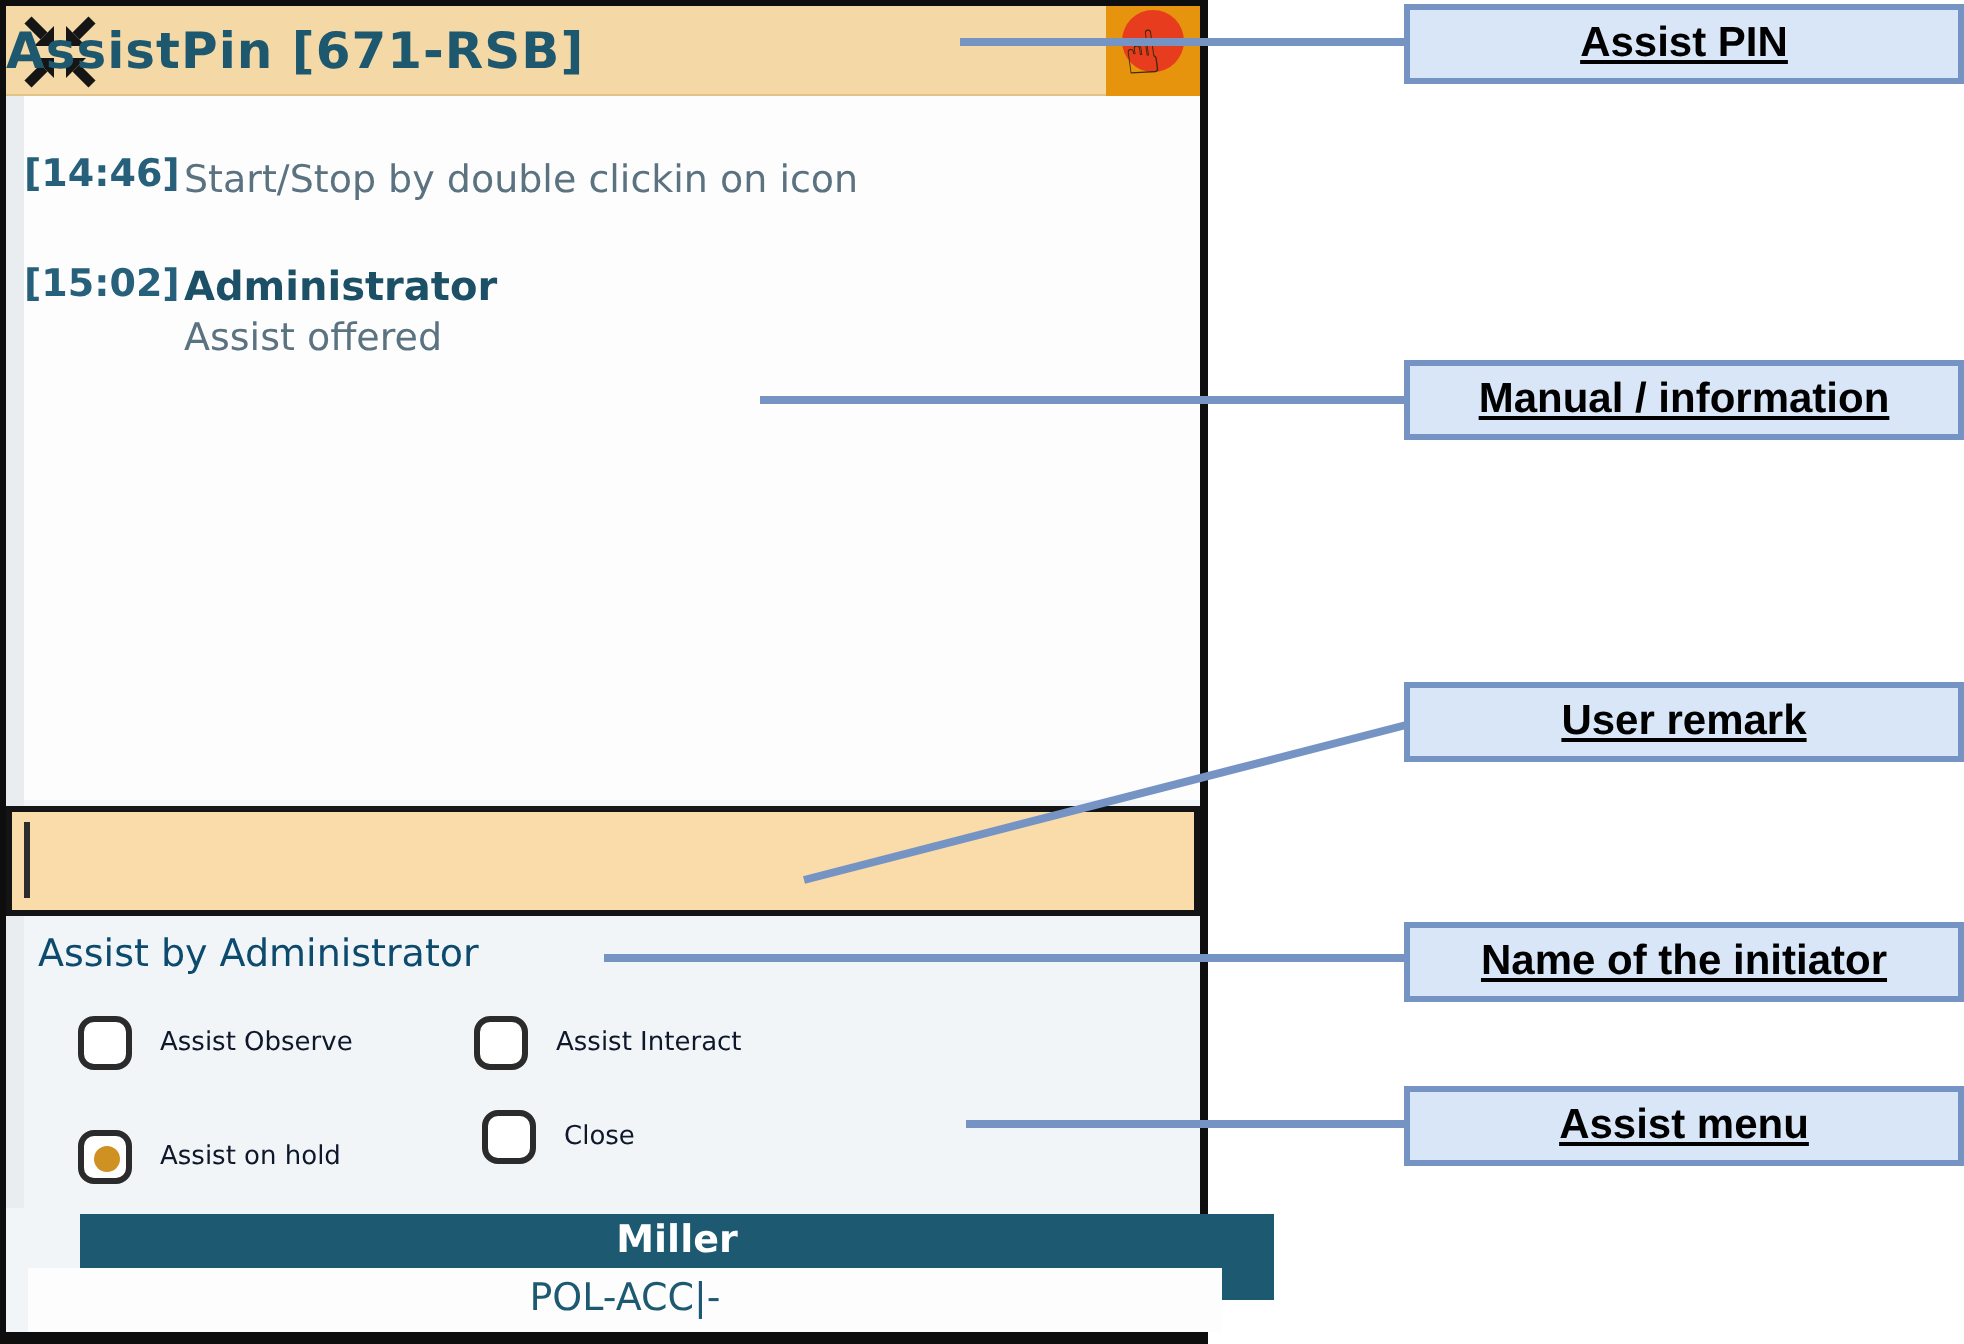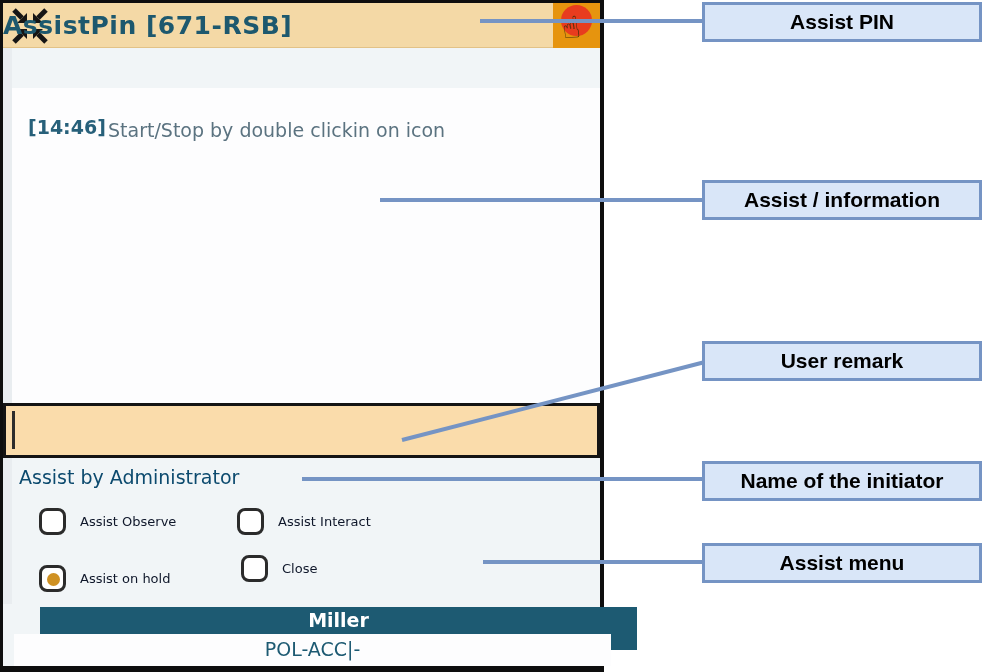--- a/index.html
+++ b/index.html
@@ -36,21 +36,21 @@
   }
   .hand-btn .hand{
     position:absolute;left:9px;top:8px;font-size:30px;line-height:34px;
     color:#3a2c08;transform:rotate(-8deg);
   }
 
   .left-strip{position:absolute;left:0;top:45px;width:9px;height:556px;background:#e9edf0;}
 
   .messages{
     position:absolute;left:9px;top:45px;width:588px;height:352px;
-    background:#fdfdfe;padding:28px 0 0 16px;margin-top:40px;
+    background:#fdfdfe;padding:28px 0 0 0;
   }
   .msg{display:grid;grid-template-columns:80px auto;column-distance:0;margin-bottom:30px;}
   .msg .time{font-size:19px;font-weight:600;color:#27607a;padding-left:0;}
   .msg .mtitle{font-size:20px;font-weight:bold;color:#1c5066;}
   .msg .mdetail{grid-column:2;font-size:19px;color:#5b7380;margin-top:3px;}
 
   .remark-wrap{
     position:absolute;left:0px;top:400px;width:597px;height:55px;
   }
   .remark-input{
@@ -93,21 +93,21 @@
   }
 
   
   .connectors{position:absolute;left:0;top:0;z-index:2;pointer-events:none;}
 
   
   .callout{
     position:absolute;left:702px;width:280px;height:40px;z-index:3;
     background:#d9e6f8;border:3px solid #7594c4;
     font-family:"Liberation Sans",sans-serif;font-weight:bold;font-size:21px;
-    color:#000000;text-align:center;line-height:34px;
+    color:#000000;text-align:center;line-height:34px;text-decoration:underline;
   }
   .co1{top:2px;}  .co2{top:180px;} .co3{top:341px;} .co4{top:461px;} .co5{top:543px;}
 </style>
 </head>
 <body>
 
 <div class="canvas">
 
   <div class="dialog">
 
@@ -132,20 +132,25 @@
         <div class="hand">☝</div>
       </div>
     </div>
 
     <div class="left-strip"></div>
 
     <div class="messages">
       <div class="msg">
         <span class="time">[14:46]</span>
         <span class="mdetail">Start/Stop by double clickin on icon</span>
+      </div>
+      <div class="msg">
+        <span class="time">[15:02]</span>
+        <span class="mtitle">Administrator</span>
+        <span class="mdetail">Assist offered</span>
       </div>
     </div>
 
     <div class="remark-wrap">
       <input class="remark-input" type="text" value="" style="">
       <div class="caret"></div>
     </div>
 
     <div class="initiator">Assist by Administrator</div>
 
@@ -174,18 +179,18 @@
     <g stroke="#7594c4" stroke-width="4" fill="none">
       <line x1="480" y1="21" x2="704" y2="21"></line>
       <line x1="380" y1="200" x2="704" y2="200"></line>
       <line x1="402" y1="440" x2="705" y2="362"></line>
       <line x1="302" y1="479" x2="704" y2="479"></line>
       <line x1="483" y1="562" x2="704" y2="562"></line>
     </g>
   </svg>
 
   <div class="callout co1">Assist PIN</div>
-  <div class="callout co2">Assist / information</div>
+  <div class="callout co2">Manual / information</div>
   <div class="callout co3">User remark</div>
   <div class="callout co4">Name of the initiator</div>
   <div class="callout co5">Assist menu</div>
 
 </div>
 
 </body></html>

